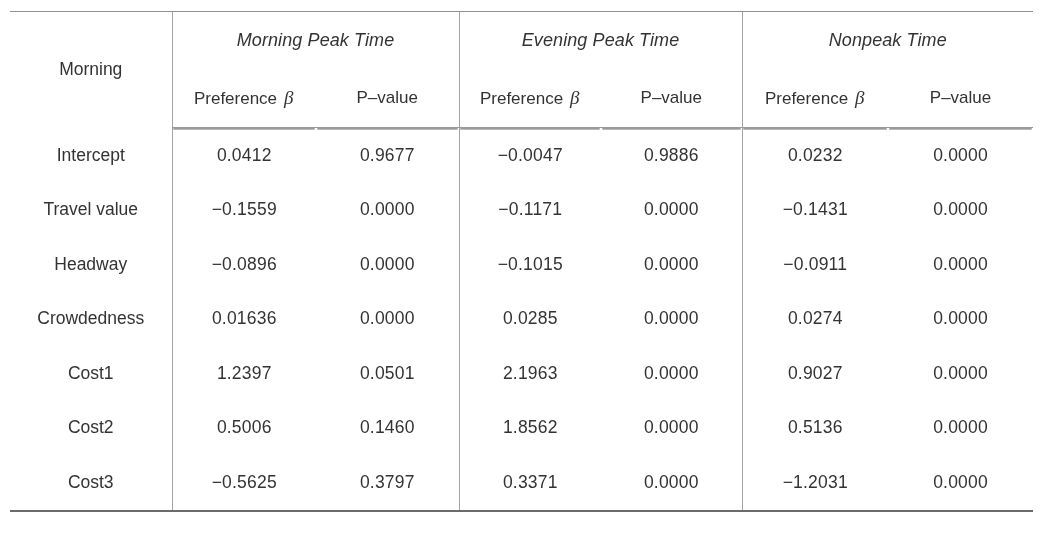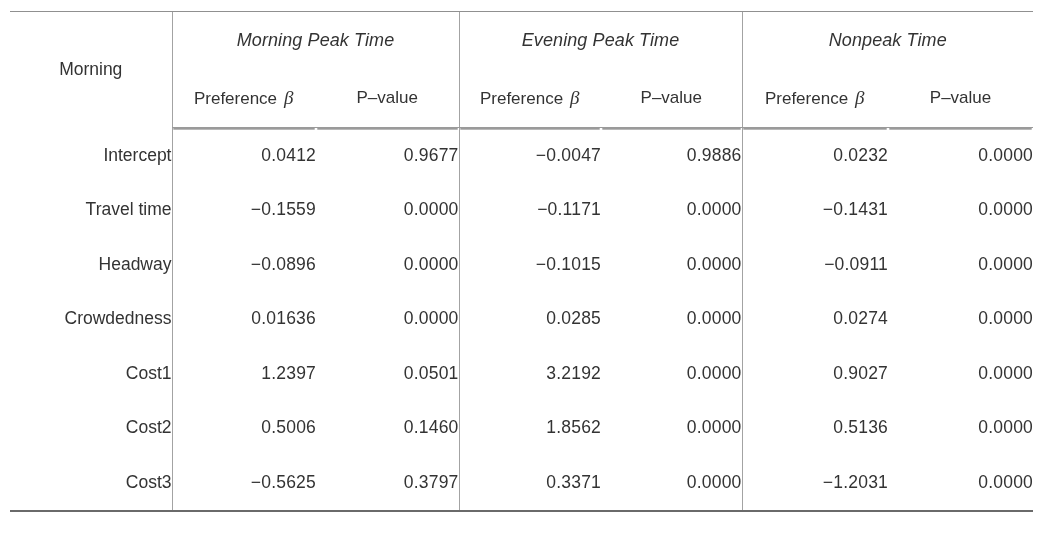--- a/index.html
+++ b/index.html
@@ -89,21 +89,20 @@
     padding: 0 1px;
   }
 
   
   .wgap { display: inline-block; width: 6px; }
 
   
   tr.data-row > td {
     height: 54.5px;
     font-size: 17.5px;
-    text-align: right;
   }
   td.row-label {
     font-size: 17.5px;
   }
   td.num {
     font-size: 17.5px;
     letter-spacing: 0.2px;
     margin-left: 24px;
   }
 </style>
@@ -152,21 +151,21 @@
         <tr class="data-row">
           <td class="row-label">Intercept</td>
           <td class="num vdiv-l">0.0412</td>
           <td class="num">0.9677</td>
           <td class="num vdiv-l">−0.0047</td>
           <td class="num">0.9886</td>
           <td class="num vdiv-l">0.0232</td>
           <td class="num">0.0000</td>
         </tr>
         <tr class="data-row">
-          <td class="row-label">Travel  time</td>
+          <td class="row-label">Travel  value</td>
           <td class="num vdiv-l">−0.1559</td>
           <td class="num">0.0000</td>
           <td class="num vdiv-l">−0.1171</td>
           <td class="num">0.0000</td>
           <td class="num vdiv-l">−0.1431</td>
           <td class="num">0.0000</td>
         </tr>
         <tr class="data-row">
           <td class="row-label">Headway</td>
           <td class="num vdiv-l">−0.0896</td>
@@ -182,21 +181,21 @@
           <td class="num">0.0000</td>
           <td class="num vdiv-l">0.0285</td>
           <td class="num">0.0000</td>
           <td class="num vdiv-l">0.0274</td>
           <td class="num">0.0000</td>
         </tr>
         <tr class="data-row">
           <td class="row-label">Cost1</td>
           <td class="num vdiv-l">1.2397</td>
           <td class="num">0.0501</td>
-          <td class="num vdiv-l">3.2192</td>
+          <td class="num vdiv-l">2.1963</td>
           <td class="num">0.0000</td>
           <td class="num vdiv-l">0.9027</td>
           <td class="num">0.0000</td>
         </tr>
         <tr class="data-row">
           <td class="row-label">Cost2</td>
           <td class="num vdiv-l">0.5006</td>
           <td class="num">0.1460</td>
           <td class="num vdiv-l">1.8562</td>
           <td class="num">0.0000</td>

